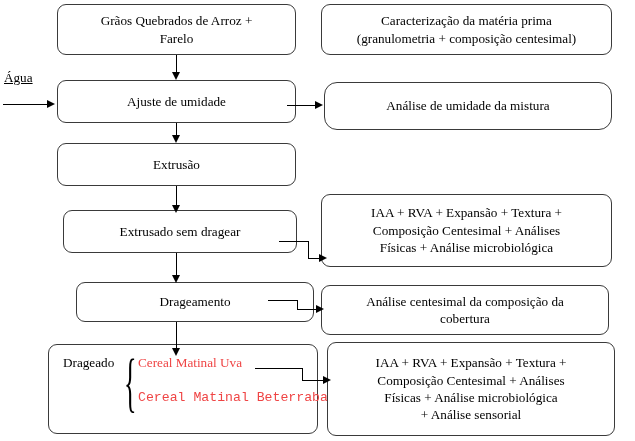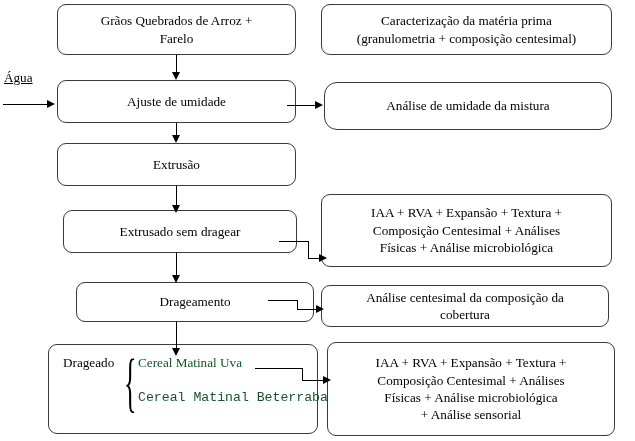--- a/index.html
+++ b/index.html
@@ -59,21 +59,21 @@
   }
   .brace {
     position: absolute;
     font-family: "Liberation Serif", "DejaVu Serif", serif;
     color: #000000;
     line-height: 1;
     transform-origin: left top;
   }
   .subitem {
     position: absolute;
-    color: #14532d;
+    color: #ef4444;
     font-size: 13.2px;
     white-space: nowrap;
   }
 </style>
 </head>
 <body>
 
 <div id="canvas">
 
   <div class="box" style="left:57px; top:4px; width:239px; height:51px;align-items:center;">
@@ -118,21 +118,21 @@
   </div>
 
   <div class="box" style="left:321px; top:194px; width:291px; height:73px;">
     <span class="txt">
       <span>IAA + RVA + Expansão + Textura +</span><br>
       <span>Composição Centesimal + Análises</span><br>
       <span>Físicas + Análise microbiológica</span>
     </span>
   </div>
 
-  <div class="box" style="left:321px; top:285px; width:288px; height:42px;">
+  <div class="box" style="left:321px; top:285px; width:288px; height:50px;">
     <span class="txt">
       <span>Análise centesimal da composição da</span><br>
       <span>cobertura</span>
     </span>
   </div>
 
   <div class="box" style="left:327px; top:342px; width:288px; height:94px;">
     <span class="txt">
       <span>IAA + RVA + Expansão + Textura +</span><br>
       <span>Composição Centesimal + Análises</span><br>

